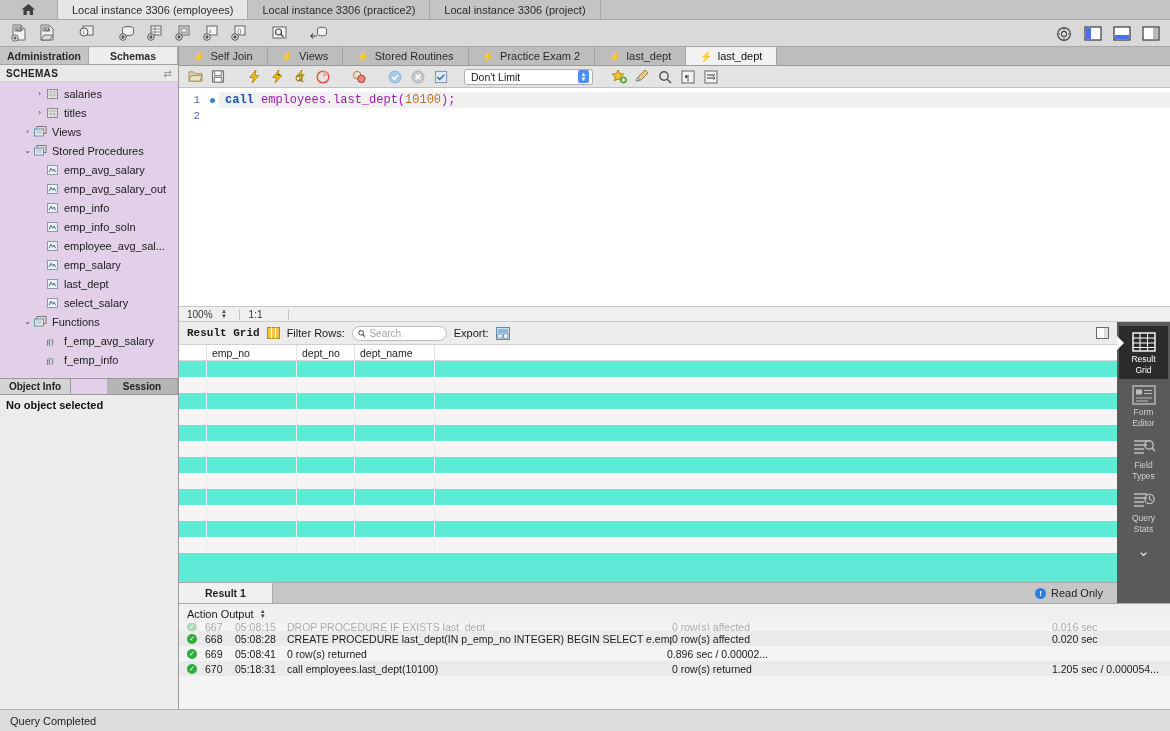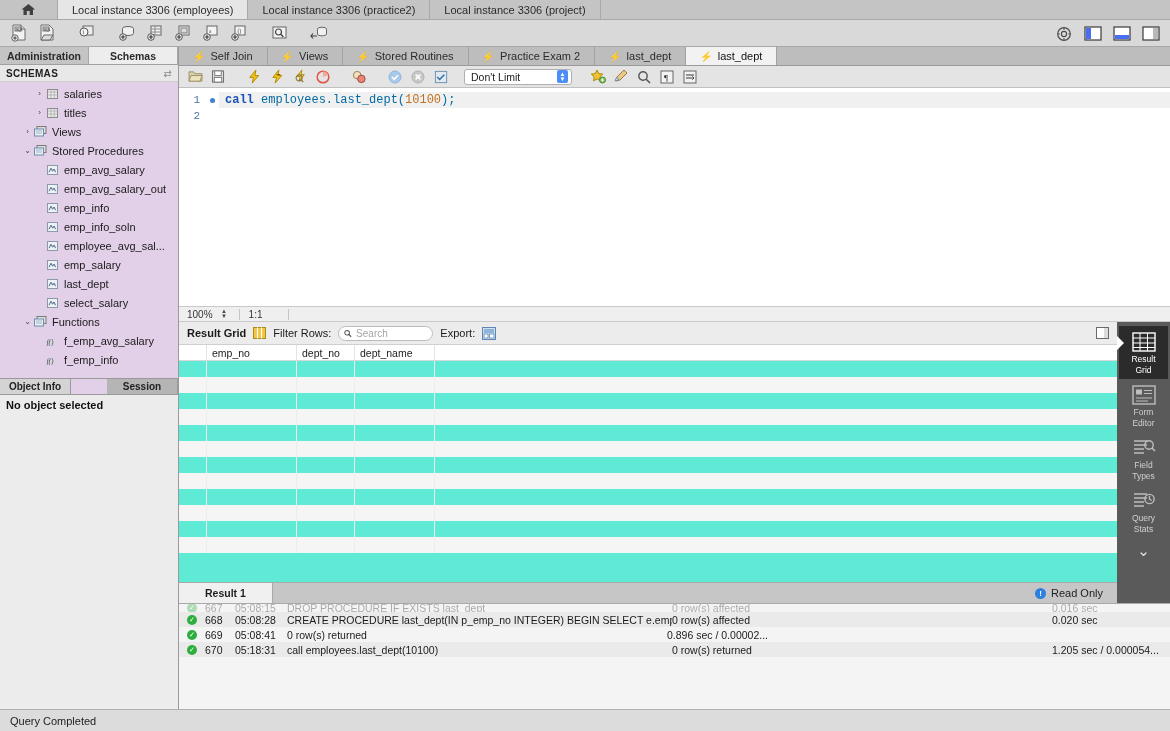--- a/index.html
+++ b/index.html
@@ -89,57 +89,57 @@
   .edtab { display:flex; align-items:center; gap:5px; padding:0 14px; font-size:11px;
            color:#2b2b2b; background:#bdbdbd; border-right:1px solid #a2a2a2; white-space:nowrap; }
   .edtab.active { background:#f2f2f2; color:#111; }
   .bolt { color:#777; font-size:10px; }
   .edtab.active .bolt { color:#333; }
   .edtabs-fill { flex:1; background:#bdbdbd; }
 
   .eqtool { height:22px; flex:0 0 22px; background:#e4e4e4; border-bottom:1px solid #c0c0c0;
             display:flex; align-items:center; padding:0 6px; gap:3px; position:relative; }
   .eb { width:20px; height:18px; display:flex; align-items:center; justify-content:center; }
-  .limit-sel { margin-left:10px; width:108px; height:16px; background:#fff; border:1px solid #b0b0b0;
+  .limit-sel { margin-left:10px; width:129px; height:16px; background:#fff; border:1px solid #b0b0b0;
                border-radius:3px; display:flex; align-items:center; padding:0 3px 0 6px;
                font-size:10.5px; color:#222; }
   .limit-stepper { margin-left:auto; width:11px; height:13px; background:#4c8ef7; border-radius:2px;
                    display:flex; flex-direction:column; align-items:center; justify-content:center;
                    color:#fff; font-size:6px; line-height:5px; }
 
   .editor { flex:0 0 218px; background:#fff; display:flex; position:relative; overflow:hidden; }
   .gutter { width:26px; flex:0 0 26px; background:#fff; text-align:right; padding-top:4px;
             font-family:"Liberation Mono", monospace; font-size:11px; color:#4c6ea5; }
   .gline { height:16px; line-height:16px; padding-right:5px; }
   .bpcol { width:14px; flex:0 0 14px; padding-top:4px; }
   .bpdot { height:16px; display:flex; align-items:center; justify-content:center; }
   .dot { width:5px; height:5px; border-radius:50%; background:#3f7fd4; }
   .code { flex:1; padding-top:4px; font-family:"Liberation Mono", monospace; font-size:12px; }
   .cline { height:16px; line-height:16px; padding-left:6px; white-space:pre; }
   .cline.hl { background:#f0f0f0; }
   .kw { color:#1a52b8; font-weight:bold; }
   .num { color:#c07020; }
-  .pl { color:#0369a1; }
+  .pl { color:#a21caf; }
 
   .zoombar { height:16px; flex:0 0 16px; background:#efefef; border-top:1px solid #c9c9c9;
              border-bottom:1px solid #c9c9c9; display:flex; align-items:center;
              font-size:10px; color:#333; }
   .zoom-pct { padding:0 6px 0 8px; }
   .zstep { width:11px; display:flex; flex-direction:column; align-items:center; justify-content:center;
            font-size:6px; line-height:5px; color:#444; }
   .zsep { width:1px; height:11px; background:#c4c4c4; margin:0 9px; }
   .zratio { }
   .zsep2 { width:1px; height:11px; background:#c4c4c4; margin-left:26px; }
 
   .rs-wrap { flex:1; display:flex; min-height:0; position:relative; }
   .rs-main { flex:1; display:flex; flex-direction:column; min-width:0; }
 
   .grid-toolbar { height:23px; flex:0 0 23px; background:#ececec; border-bottom:1px solid #cfcfcf;
                   display:flex; align-items:center; padding:0 8px; gap:7px; position:relative; }
-  .gt-label { font-size:11px; font-weight:bold; color:#1a1a1a; }
+  .gt-label { font-size:11px; font-weight:bold; color:#1a1a1a;font-family:Liberation Mono, monospace; }
   .gt-text { font-size:11px; color:#1a1a1a; }
   .searchbox { width:95px; height:15px; background:#fff; border:1px solid #bcbcbc; border-radius:8px;
                display:flex; align-items:center; gap:4px; padding:0 5px; }
   .searchbox input { border:0; outline:0; font-size:10px; width:100%; background:transparent;
                      font-family:"Liberation Sans", sans-serif; }
   .searchbox input::placeholder { color:#a5a5a5; }
   .gt-right { margin-left:auto; display:flex; align-items:center; gap:6px; }
 
   .grid { flex:1; background:#5eead4; overflow:hidden; position:relative; }
   .ghead { height:16px; display:flex; background:#fff; border-bottom:1px solid #d8d8d8; }
@@ -877,20 +877,27 @@
               </svg>
             </span>
             <span>Query</span>
             <span>Stats</span>
           </div>
           <div class="rp-chev">⌄</div>
         </div>
       </div>
 
       <div class="ao">
+        <div class="ao-head">
+          <span class="ao-title">Action Output</span>
+          <span class="ao-step">
+              <span>▲</span>
+              <span>▼</span>
+            </span>
+        </div>
         <div class="ao-rows" id="aorows">
             <div class="ao-row clipped">
               <span class="c-ic">
                 <span class="ok">✓</span>
               </span>
               <span class="c-id">667</span>
               <span class="c-time">05:08:15</span>
               <span class="c-act">DROP PROCEDURE IF EXISTS last_dept</span>
               <span class="c-resp">0 row(s) affected</span>
               <span class="c-dur">0.016 sec</span>

